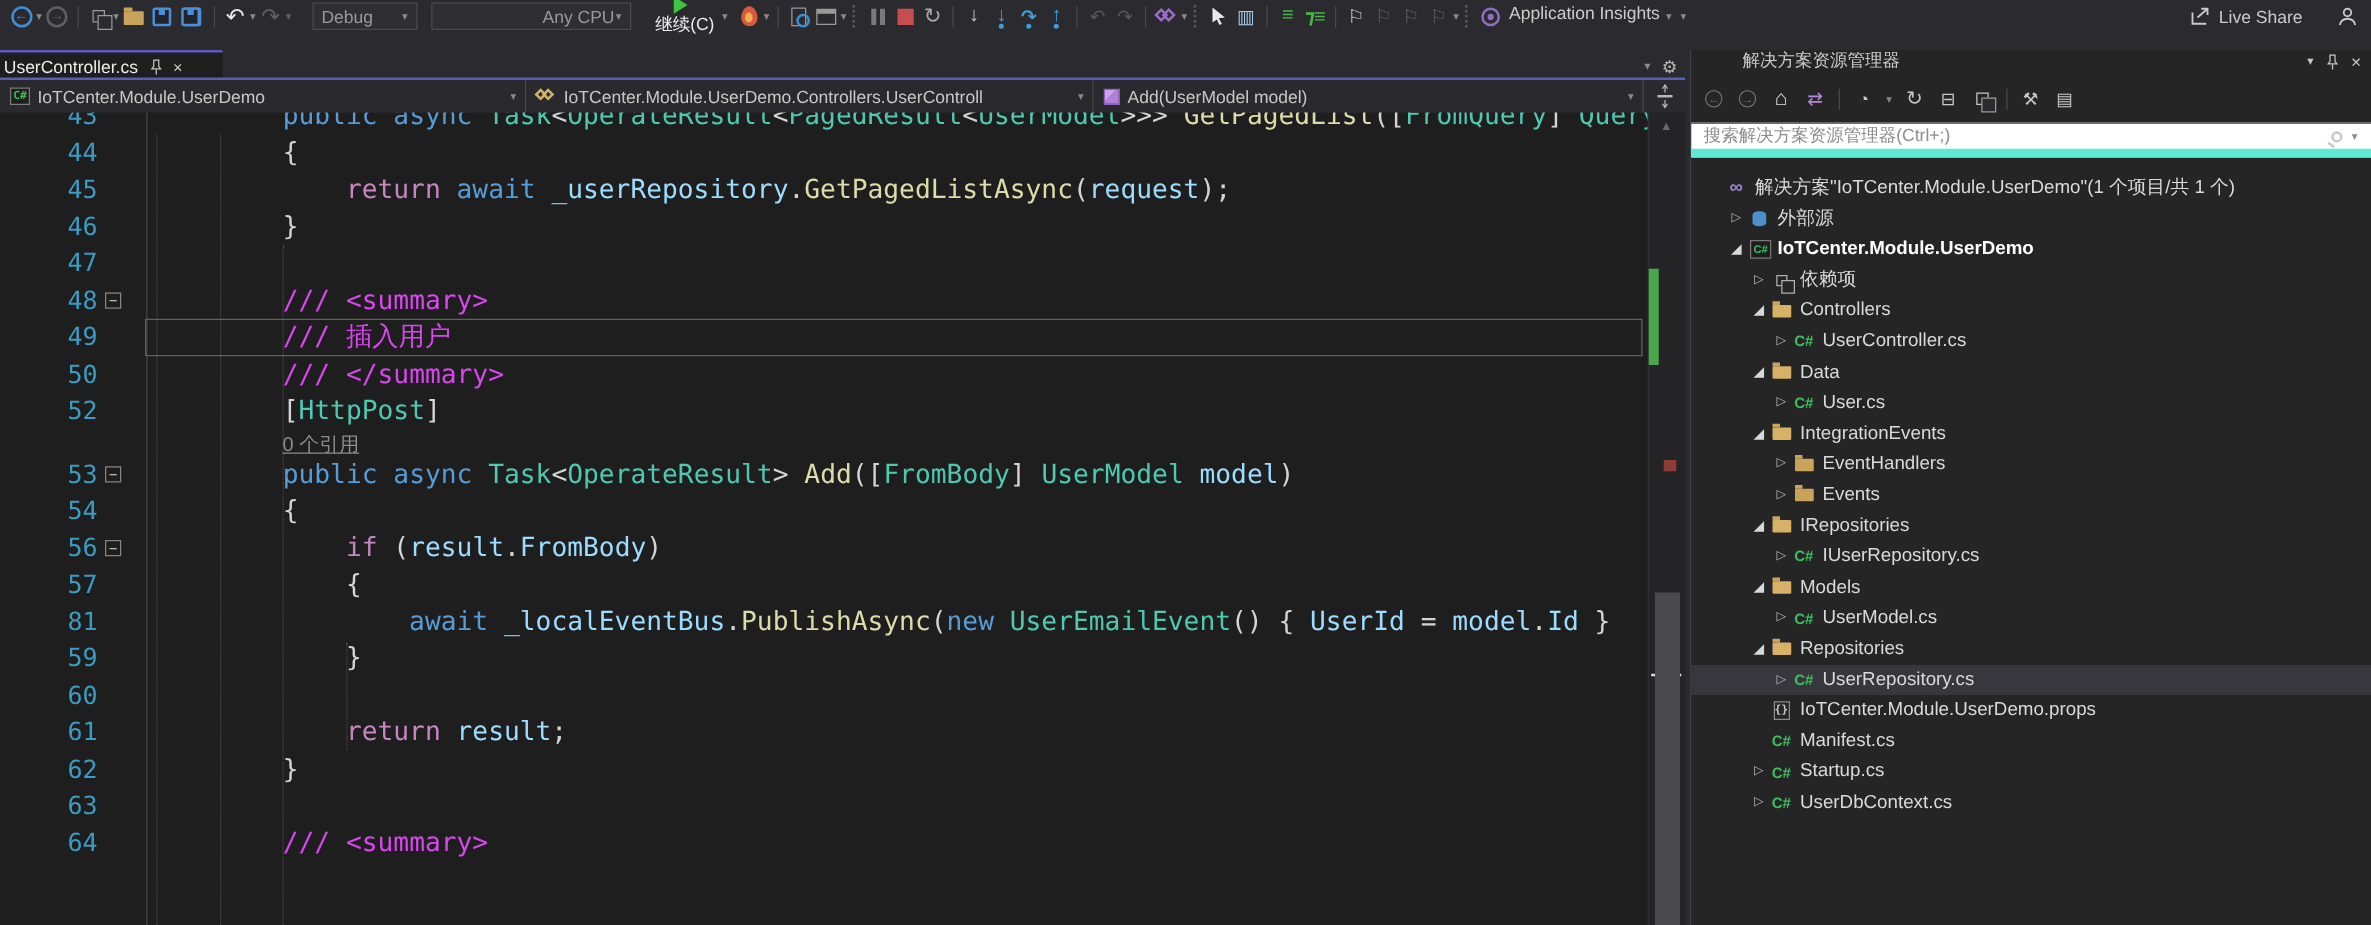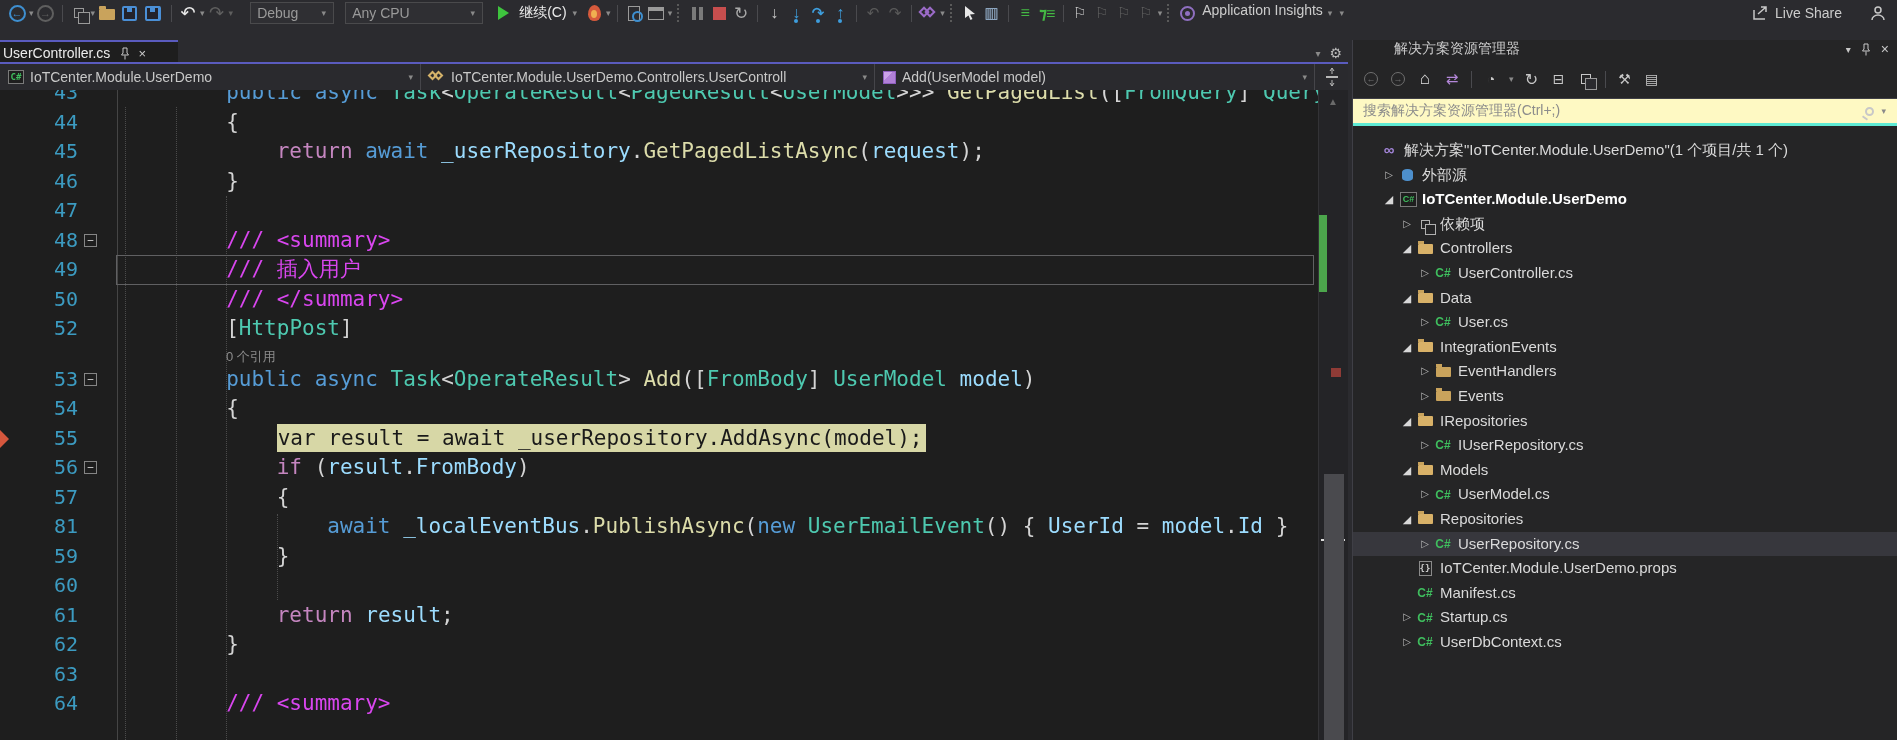--- a/index.html
+++ b/index.html
@@ -72,21 +72,21 @@
   .guide{position:absolute;width:1px;border-left:1px dotted #4B4B4B;}
   .foldline{position:absolute;left:117px;top:0;bottom:0;width:1px;background:#454545;}
   .crow{position:relative;display:flex;height:29.5px;line-height:29.5px;font-family:"DejaVu Sans Mono",monospace;}
   .crow.codelens{height:21px;line-height:21px;}
   .ln{flex:0 0 95px;color:#3C9BC1;text-align:right;padding-right:17px;font-size:20px;}
   .fold{flex:0 0 30px;position:relative;}
   .fbox{position:absolute;left:-11px;top:8px;width:13px;height:13px;border:1px solid #858585;background:#1E1E1E;
     color:#C8C8C8;font:11px/11px "DejaVu Sans Mono",monospace;text-align:center;z-index:3;}
   .ctext{white-space:pre;font-size:21px;color:#D4D4D4;}
   .crow.current::after{content:"";position:absolute;left:116px;width:1196px;top:0;bottom:0;border:1px solid #606062;}
-  .cl-text{font-family:"Liberation Sans","DejaVu Sans",sans-serif;font-size:13px;color:#8C8C8C;}
+  .cl-text{font-family:"Liberation Sans","DejaVu Sans",sans-serif;font-size:16px;color:#8C8C8C;text-decoration:underline;}
   .codelens .ctext{padding-left:101px;}
   .tk-kw{color:#569CD6}.tk-ctrl{color:#C586C0}.tk-type{color:#4EC9B0}.tk-meth{color:#DCDCAA}
   .tk-id{color:#9CDCFE}.tk-pun{color:#D4D4D4}.tk-pln{color:#D4D4D4}.tk-com{color:#d946ef}
   .tk-hl{background:#D7D7A6;color:#1A1A1A;padding:2px 3px 2px 1px;}
   .bp-half{position:absolute;left:0;top:6px;width:0;height:0;border-top:9px solid transparent;
     border-bottom:9px solid transparent;border-left:9px solid #D6573D;}
 
   
   .vscroll{position:absolute;left:1318px;top:50px;width:30px;height:650px;background:#242427;border-left:1px solid #333336;}
   .vscroll .uparrow{position:absolute;left:9px;top:6px;color:#6A6A6A;font-size:10px;}
@@ -99,21 +99,21 @@
   
   .explorer{position:absolute;left:1352px;top:36px;width:545px;height:704px;background:#252526;border-left:1px solid #3F3F46;}
   .exp-title{height:26px;display:flex;align-items:center;color:#CCCCCC;font-size:14px;padding:0 8px;margin-left:33px;}
   .exp-title .sp{flex:1;}
   .exp-title .tbtn{margin-left:10px;color:#C8C8C8;display:flex;align-items:center;}
   .exp-toolbar{height:34px;display:flex;align-items:center;padding:0 8px;gap:7px;color:#C8C8C8;}
   .exp-toolbar .ic{display:flex;align-items:center;justify-content:center;width:20px;height:20px;font-size:14px;}
   .exp-toolbar .vsep{margin:0 2px;}
   .minicirc{width:14px;height:14px;border-radius:50%;border:1.5px solid #6F6F6F;color:#6F6F6F;
     display:flex;align-items:center;justify-content:center;font-size:9px;}
-  .search-row{height:28px;margin-top:2px;background:#fef9c3;border-top:1px solid #3F3F46;border-bottom:3px solid #5eead4;
+  .search-row{height:28px;margin-top:2px;background:#ffffff;border-top:1px solid #3F3F46;border-bottom:7px solid #5eead4;
     display:flex;align-items:center;padding:0 10px;color:#8C8C8C;font-size:14px;}
   .search-row .sp{flex:1;}
   .mag{width:9px;height:9px;border:2px solid #C8C8C8;border-radius:50%;position:relative;margin-right:6px;}
   .mag::after{content:"";position:absolute;left:-5px;top:8px;width:6px;height:2px;background:#C8C8C8;transform:rotate(35deg);}
   .tree{margin-top:12px;}
   .trow{height:24.6px;line-height:24.6px;font-size:15px;color:#DADADA;white-space:nowrap;display:flex;align-items:center;}
   .trow.sel{background:#37373D;}
   .trow.bold .tlabel{font-weight:bold;color:#FFFFFF;}
   .tarrow{width:16px;flex:0 0 16px;text-align:center;font-size:10px;color:#B8B8B8;}
   .tarrow.e{color:#D8D8D8;font-size:11px;}
@@ -163,25 +163,25 @@
     </span>
   <span class="vsep"></span>
   <span class="ti" style="color:#E8E8E8;font-size:18px;">↶</span>
   <span class="caret">▾</span>
   <span class="ti" style="color:#5F5F5F;font-size:18px;">↷</span>
   <span class="caret" style="color:#5F5F5F;">▾</span>
   <span class="combo" style="width:84px;margin-left:16px;">
     <span>Debug</span>
       <span class="caret">▾</span>
   </span>
-  <span class="combo" style="width:138px;margin-left:8px;">
+  <span class="combo" style="width:160px;margin-left:8px;justify-content:flex-end;">
     <span>Any CPU</span>
       <span class="caret">▾</span>
   </span>
-  <span class="ti" style="margin-left:12px;">
+  <span class="ti" style="margin-left:12px;flex-direction:column;">
     <span class="playtri"></span>
     <span class="lbl" style="color:#ECECEC;">继续(C)</span>
   </span>
   <span class="caret">▾</span>
   <span class="ti" style="margin-left:6px;">
       <span class="flame"></span>
     </span>
   <span class="caret">▾</span>
   <span class="vsep"></span>
   <span class="ti">
@@ -375,26 +375,20 @@
           <span class="ln">53</span>
           <span class="fold">
             <span class="fbox">−</span>
           </span>
           <span class="ctext"><span class="tk-pln">        </span><span class="tk-kw">public</span><span class="tk-pln"> </span><span class="tk-kw">async</span><span class="tk-pln"> </span><span class="tk-type">Task</span><span class="tk-pun">&lt;</span><span class="tk-type">OperateResult</span><span class="tk-pun">&gt;</span><span class="tk-pln"> </span><span class="tk-meth">Add</span><span class="tk-pun">([</span><span class="tk-type">FromBody</span><span class="tk-pun">] </span><span class="tk-type">UserModel</span><span class="tk-pln"> </span><span class="tk-id">model</span><span class="tk-pun">)</span></span>
         </div>
         <div class="crow">
           <span class="ln">54</span>
           <span class="fold"></span>
           <span class="ctext"><span class="tk-pln">        </span><span class="tk-pun">{</span></span>
-        </div>
-        <div class="crow">
-          <span class="ln">55</span>
-          <span class="fold"></span>
-          <span class="ctext"><span class="tk-pln">            </span><span class="tk-hl">var result = await _userRepository.AddAsync(model);</span></span>
-          <span class="bp-half"></span>
         </div>
         <div class="crow">
           <span class="ln">56</span>
           <span class="fold">
             <span class="fbox">−</span>
           </span>
           <span class="ctext"><span class="tk-pln">            </span><span class="tk-ctrl">if</span><span class="tk-pln"> </span><span class="tk-pun">(</span><span class="tk-id">result</span><span class="tk-pun">.</span><span class="tk-id">FromBody</span><span class="tk-pun">)</span></span>
         </div>
         <div class="crow">
           <span class="ln">57</span>

